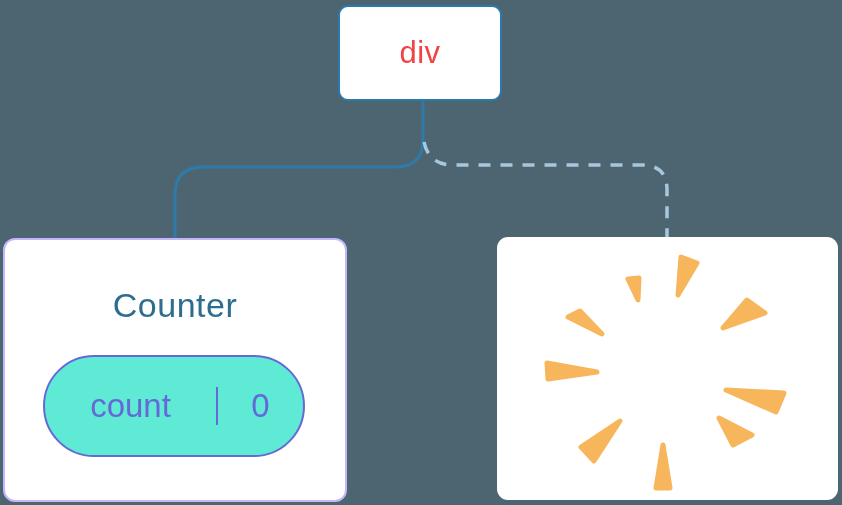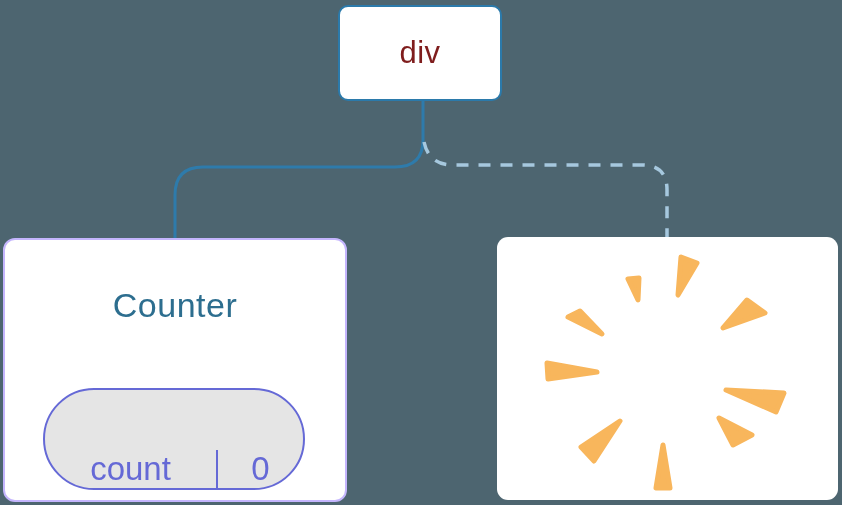--- a/index.html
+++ b/index.html
@@ -44,21 +44,21 @@
     top: 5px;
     width: 164px;
     height: 96px;
     border: 2.5px solid #2B7AAB;
     border-radius: 10px;
     display: flex;
     align-items: center;
     justify-content: center;
   }
   .card.root .root-label {
-    color: #7f1d1d;
+    color: #ef4444;
     font-size: 31px;
     font-weight: 500;
     letter-spacing: 0.5px;
   }
   .card.counter {
     left: 3px;
     top: 238px;
     width: 344px;
     height: 264px;
     border: 2px solid #c4b5fd;
@@ -78,25 +78,24 @@
   .pill {
     position: absolute;
     left: 38px;
     top: 115px;
     width: 262px;
     height: 102px;
     border: 2px solid #6569D6;
     border-radius: 51px;
     box-sizing: border-box;
     display: flex;
-    align-items: flex-end;
+    align-items: center;
     color: #6569D6;
     font-size: 33px;
-    background: #e5e5e5;
-    margin-top: 33px;
+    background: #5eead4;
   }
   .pill .cell {
     display: flex;
     align-items: center;
     justify-content: center;
   }
   .pill .cell.key {
     flex: 0 0 171px;
     border-right: 2px solid #6569D6;
   }

